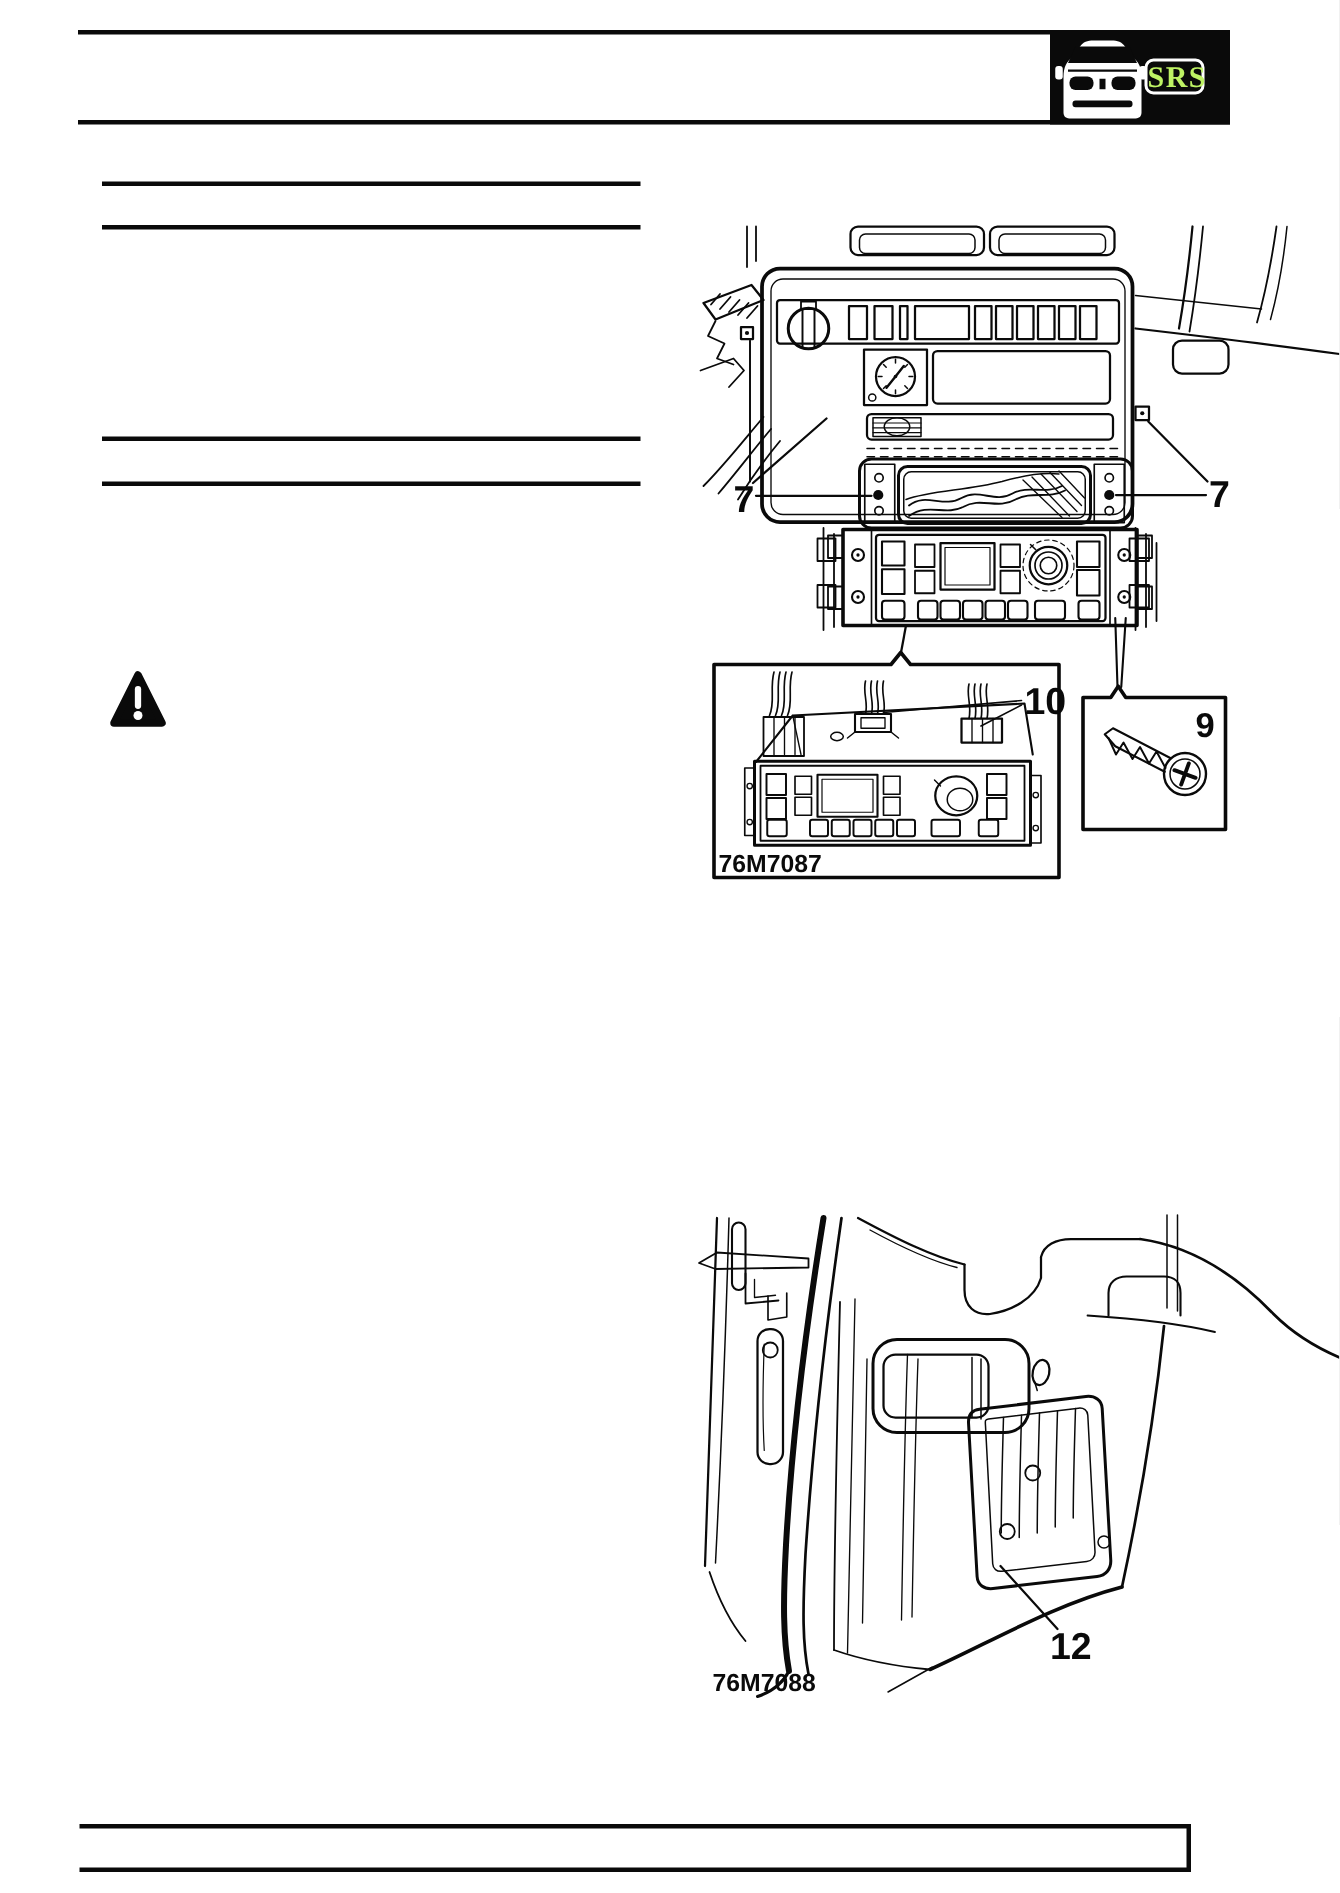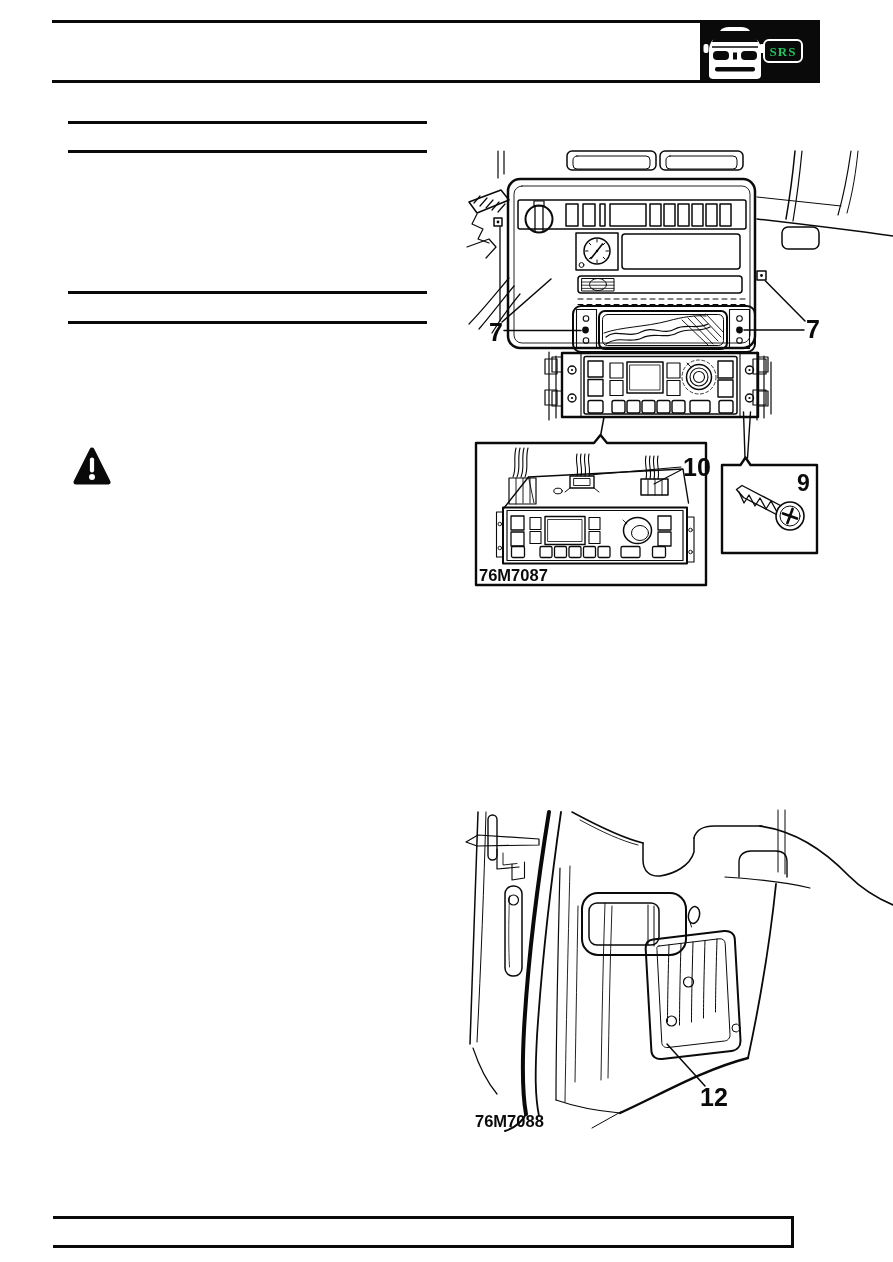--- a/index.html
+++ b/index.html
@@ -4,22 +4,22 @@
 <style>
   html,body{margin:0;padding:0;background:#e8e8e8;}
   .page{position:relative;width:893px;height:1262px;background:#ffffff;overflow:hidden;
         font-family:"Liberation Sans", sans-serif;}
   .rule{position:absolute;background:#0a0a0a;}
   
   .hdr-rule-top{left:52px;top:20px;width:648px;height:3px;}
   .hdr-rule-bottom{left:52px;top:80px;width:768px;height:3px;}
   .srs-box{position:absolute;left:700px;top:20px;width:120px;height:63px;background:#0a0a0a;}
   .srs-badge{position:absolute;left:63px;top:19px;width:40px;height:24px;
-             border:2.5px solid #ffffff;border-radius:6px;color:#22c55e;
-             font-family:"Liberation Serif", serif;font-weight:bold;font-size:13px;
+             border:2.5px solid #ffffff;border-radius:6px;color:#bef264;
+             font-family:"Liberation Serif", serif;font-weight:bold;font-size:20px;
              letter-spacing:1px;text-align:center;line-height:22px;box-sizing:border-box;}
   .car-svg{position:absolute;left:3px;top:0px;}
   
   .sec-rule{left:68px;width:359px;height:3px;}
   .sr1{top:121px;} .sr2{top:150px;} .sr3{top:291px;} .sr4{top:321px;}
   
   .warn{position:absolute;left:70px;top:444px;}
   
   .fig1{position:absolute;left:440px;top:140px;}
   .fig2{position:absolute;left:455px;top:800px;}

